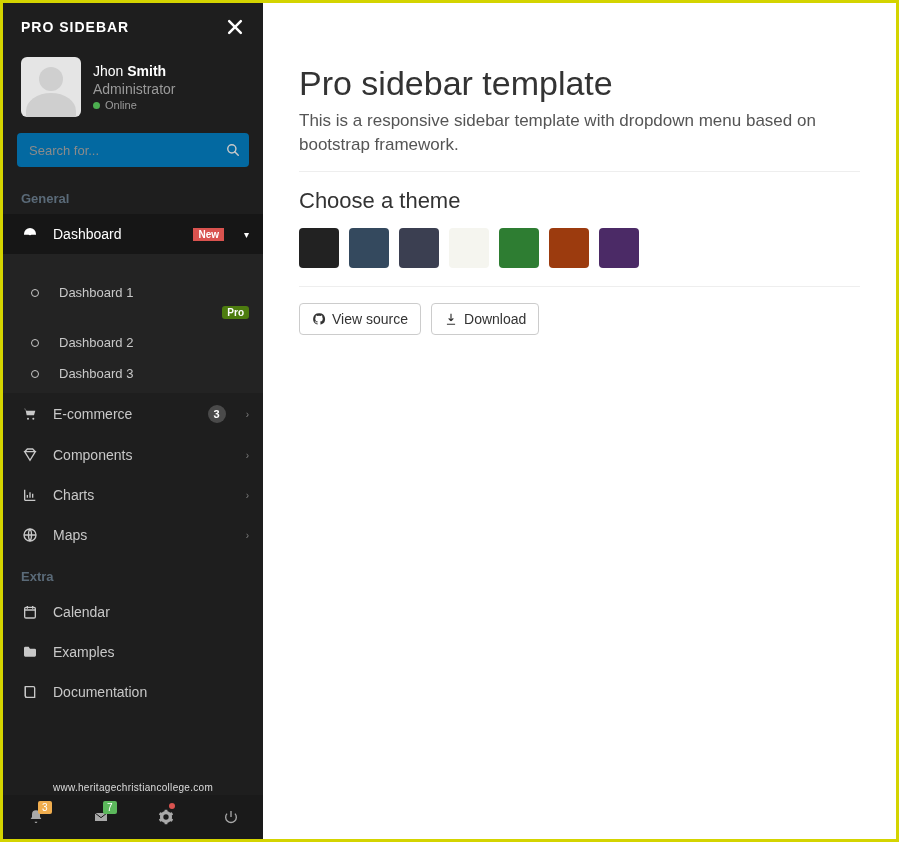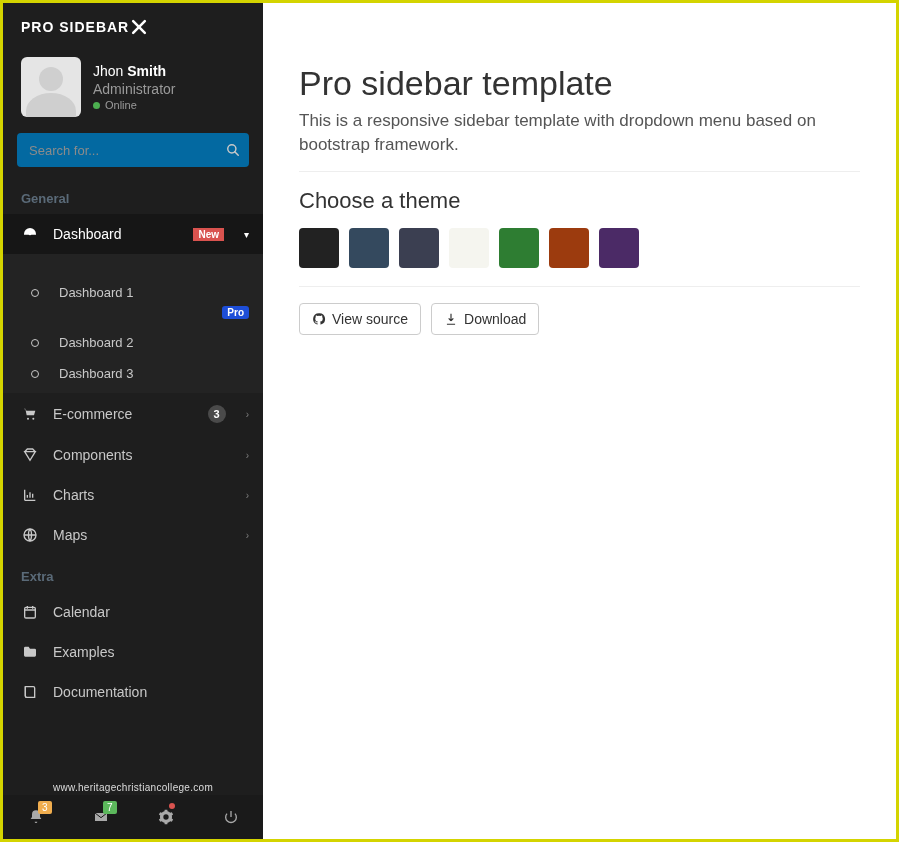--- a/index.html
+++ b/index.html
@@ -18,20 +18,21 @@
     width: 260px;
     background: #1e1e1e;
     color: #b8b8b8;
     display: flex;
     flex-direction: column;
     position: relative;
   }
   .sidebar-header {
     display: flex;
     align-items: center;
+    justify-content: space-between;
     padding: 14px 18px 10px 18px;
     color: #fff;
   }
   .sidebar-header .brand {
     font-weight: 700;
     letter-spacing: 1px;
     font-size: 14px;
   }
   .sidebar-header .close {
     font-size: 26px;
@@ -161,21 +162,21 @@
     color:#c8c8c8;
     font-size:13px;
     cursor:pointer;
   }
   .sub-item .bullet {
     width:8px;height:8px;border:1.5px solid #c8c8c8;border-radius:50%;
     margin-left:-20px; margin-right:8px;
     flex-shrink:0;
   }
   .sub-item .badge-pro {
-    background:#1d4ed8;
+    background:#4d7c0f;
     color:#fff;
     font-size:10px;
     font-weight:700;
     padding:1px 5px;
     border-radius:3px;
     margin-left:auto;
     margin-top:40px;
   }
 
   .sidebar-footer {

